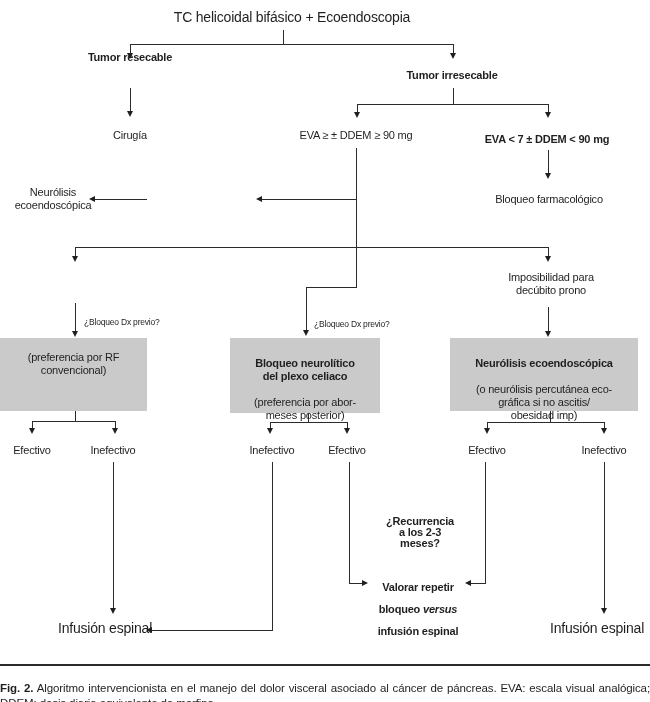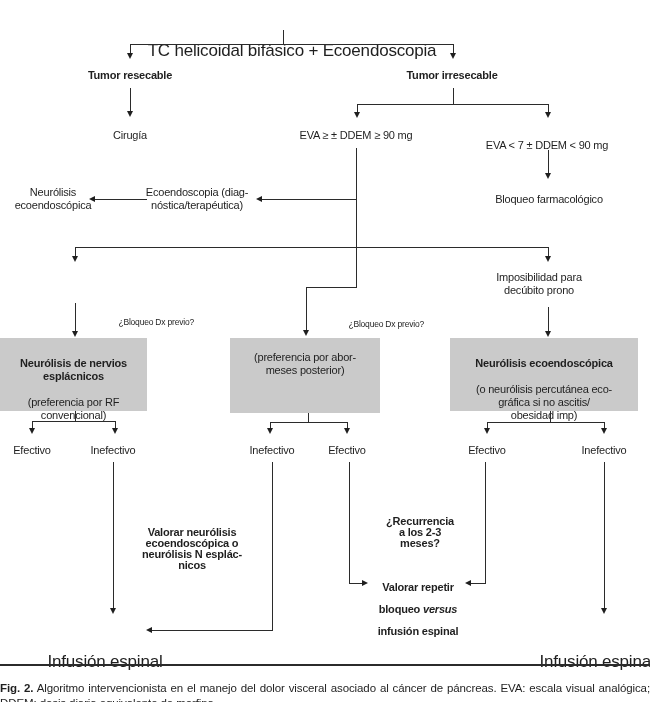--- a/index.html
+++ b/index.html
@@ -1,24 +1,24 @@
 <!DOCTYPE html>
 <html><head>
 <meta charset="utf-8">
 <style>
   html,body{margin:0;padding:0;background:#ffffff;}
   #fig{position:relative;width:650px;height:702px;background:#ffffff;overflow:hidden;
        font-family:"Liberation Sans","DejaVu Sans",sans-serif;color:#1f1f1f;}
   .txt{position:absolute;text-align:center;font-size:11px;line-height:13px;
        white-space:pre-line;letter-spacing:-0.2px;}
   .bold{font-weight:bold;}
-  .left{text-align:right;}
+  .left{text-align:left;}
   .small{font-size:8.5px;line-height:10px;}
   .annot{font-size:11px;line-height:11px;font-weight:bold;}
-  .big{font-size:17px;margin-top:33px;}
+  .big{font-size:14px;}
   .ln{position:absolute;background:#2b2b2b;}
   .ah-d{position:absolute;width:0;height:0;border-left:3.5px solid transparent;
         border-right:3.5px solid transparent;border-top:6px solid #1f1f1f;}
   .ah-l{position:absolute;width:0;height:0;border-top:3.5px solid transparent;
         border-bottom:3.5px solid transparent;border-right:6px solid #1f1f1f;}
   .ah-r{position:absolute;width:0;height:0;border-top:3.5px solid transparent;
         border-bottom:3.5px solid transparent;border-left:6px solid #1f1f1f;}
   .gbox{position:absolute;background:#cacaca;text-align:center;font-size:11px;
         line-height:13px;letter-spacing:-0.2px;white-space:pre-line;}
   .gbox .ttl{font-weight:bold;margin-top:6px;}
@@ -34,78 +34,76 @@
 
   <div class="txt big" style="left:142px;top:11px;width:300px;">TC helicoidal bifásico + Ecoendoscopia</div>
 
   <div class="ln" style="left:283px;top:30px;width:1px;height:14px;"></div>
   <div class="ln" style="left:130px;top:44px;width:324px;height:1px;"></div>
   <div class="ln" style="left:130px;top:44px;width:1px;height:9px;"></div>
   <div class="ah-d" style="left:127px;top:53px;"></div>
   <div class="ln" style="left:453px;top:44px;width:1px;height:9px;"></div>
   <div class="ah-d" style="left:450px;top:53px;"></div>
 
-  <div class="txt bold" style="left:55px;top:69px;width:150px;">Tumor resecable</div>
+  <div class="txt bold" style="left:55px;top:51px;width:150px;">Tumor resecable</div>
   <div class="txt bold" style="left:377px;top:69px;width:150px;">Tumor irresecable</div>
 
   <div class="ln" style="left:130px;top:88px;width:1px;height:23px;"></div>
   <div class="ah-d" style="left:127px;top:111px;"></div>
   <div class="txt" style="left:80px;top:129px;width:100px;">Cirugía</div>
 
   <div class="ln" style="left:453px;top:88px;width:1px;height:16px;"></div>
   <div class="ln" style="left:357px;top:104px;width:192px;height:1px;"></div>
   <div class="ln" style="left:357px;top:104px;width:1px;height:8px;"></div>
   <div class="ah-d" style="left:354px;top:112px;"></div>
   <div class="ln" style="left:548px;top:104px;width:1px;height:8px;"></div>
   <div class="ah-d" style="left:545px;top:112px;"></div>
 
   <div class="txt" style="left:276px;top:129px;width:160px;">EVA ≥ ± DDEM ≥ 90 mg</div>
-  <div class="txt" style="left:467px;top:139px;width:160px;">EVA &lt; 7 ± DDEM &lt; 90 mg</div>
+  <div class="txt" style="left:467px;top:133px;width:160px;font-weight:bold;">EVA &lt; 7 ± DDEM &lt; 90 mg</div>
 
   <div class="ln" style="left:548px;top:150px;width:1px;height:23px;"></div>
   <div class="ah-d" style="left:545px;top:173px;"></div>
   <div class="txt" style="left:474px;top:193px;width:150px;">Bloqueo farmacológico</div>
 
   <div class="ln" style="left:356px;top:148px;width:1px;height:139px;"></div>
   <div class="ln" style="left:306px;top:287px;width:51px;height:1px;"></div>
   <div class="ln" style="left:306px;top:287px;width:1px;height:43px;"></div>
   <div class="ah-d" style="left:303px;top:330px;"></div>
 
   <div class="ln" style="left:262px;top:199px;width:94px;height:1px;"></div>
   <div class="ah-l" style="left:256px;top:195.5px;"></div>
-  <div class="txt" style="left:137px;top:186px;width:120px;">Ecoendoscopia (diag-
-nóstica/terapéutica)</div>
   <div class="ln" style="left:95px;top:199px;width:52px;height:1px;"></div>
   <div class="ah-l" style="left:89px;top:195.5px;"></div>
   <div class="txt" style="left:3px;top:186px;width:100px;">Neurólisis
 ecoendoscópica</div>
 
   <div class="ln" style="left:75px;top:247px;width:474px;height:1px;"></div>
   <div class="ln" style="left:75px;top:247px;width:1px;height:9px;"></div>
   <div class="ah-d" style="left:72px;top:256px;"></div>
   <div class="ln" style="left:548px;top:247px;width:1px;height:9px;"></div>
   <div class="ah-d" style="left:545px;top:256px;"></div>
 
-  <div class="txt" style="left:464px;top:271px;width:150px;">Imposibilidad para
+  <div class="txt" style="left:476px;top:271px;width:150px;">Imposibilidad para
 decúbito prono</div>
 
   <div class="ln" style="left:75px;top:303px;width:1px;height:28px;"></div>
   <div class="ah-d" style="left:72px;top:331px;"></div>
   <div class="txt small left" style="left:84px;top:317px;width:110px;">¿Bloqueo Dx previo?</div>
   <div class="txt small left" style="left:314px;top:319px;width:110px;">¿Bloqueo Dx previo?</div>
   <div class="ln" style="left:548px;top:307px;width:1px;height:24px;"></div>
   <div class="ah-d" style="left:545px;top:331px;"></div>
 
   <div class="gbox" style="left:0px;top:338px;width:147px;height:73px;">
-    <div class="ttl">Neurólisis de nervios
-esplácnicos</div>
     <div>(preferencia por RF
 convencional)</div>
   </div>
   <div class="gbox" style="left:230px;top:338px;width:150px;height:75px;">
+    <div class="ttl">Bloqueo neurolítico
+del plexo celiaco</div>
     <div>(preferencia por abor-
 meses posterior)</div>
   </div>
   <div class="gbox" style="left:450px;top:338px;width:188px;height:73px;">
     <div class="ttl">Neurólisis ecoendoscópica</div>
     <div>(o neurólisis percutánea eco-
 gráfica si no ascitis/
 obesidad imp)</div>
   </div>
 
@@ -135,24 +133,20 @@
   <div class="ah-d" style="left:601px;top:428px;"></div>
   <div class="txt" style="left:457px;top:444px;width:60px;">Efectivo</div>
   <div class="txt" style="left:574px;top:444px;width:60px;">Inefectivo</div>
 
   <div class="ln" style="left:113px;top:462px;width:1px;height:146px;"></div>
   <div class="ah-d" style="left:110px;top:608px;"></div>
 
   <div class="ln" style="left:272px;top:462px;width:1px;height:169px;"></div>
   <div class="ln" style="left:152px;top:630px;width:120px;height:1px;"></div>
   <div class="ah-l" style="left:146px;top:626.5px;"></div>
-  <div class="txt annot" style="left:132px;top:527px;width:120px;">Valorar neurólisis
-ecoendoscópica o
-neurólisis N esplác-
-nicos</div>
 
   <div class="ln" style="left:349px;top:462px;width:1px;height:122px;"></div>
   <div class="ln" style="left:349px;top:583px;width:14px;height:1px;"></div>
   <div class="ah-r" style="left:362px;top:579.5px;"></div>
 
   <div class="txt annot" style="left:370px;top:516px;width:100px;">¿Recurrencia
 a los 2-3
 meses?</div>
 
   <div class="txt annot" style="left:368px;top:571px;width:100px;text-align:center;">

